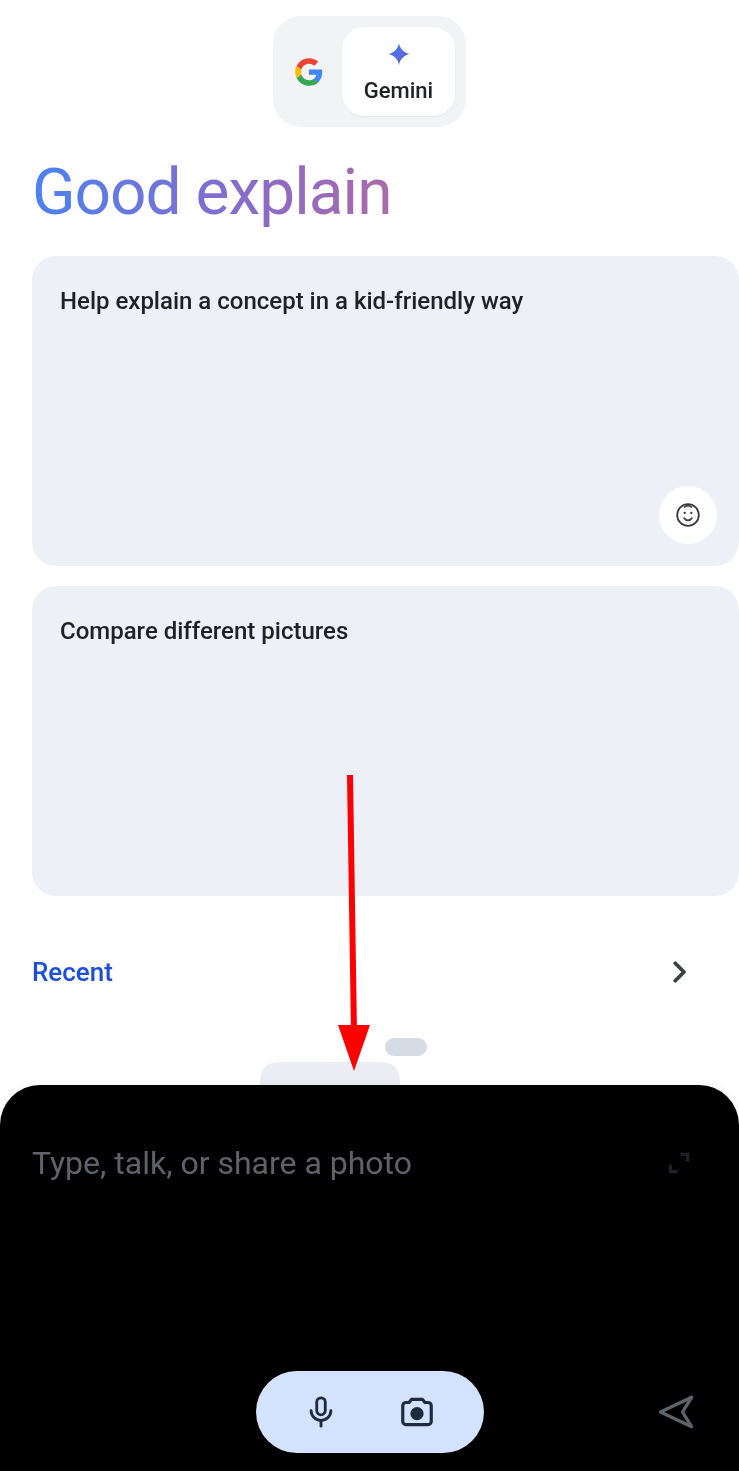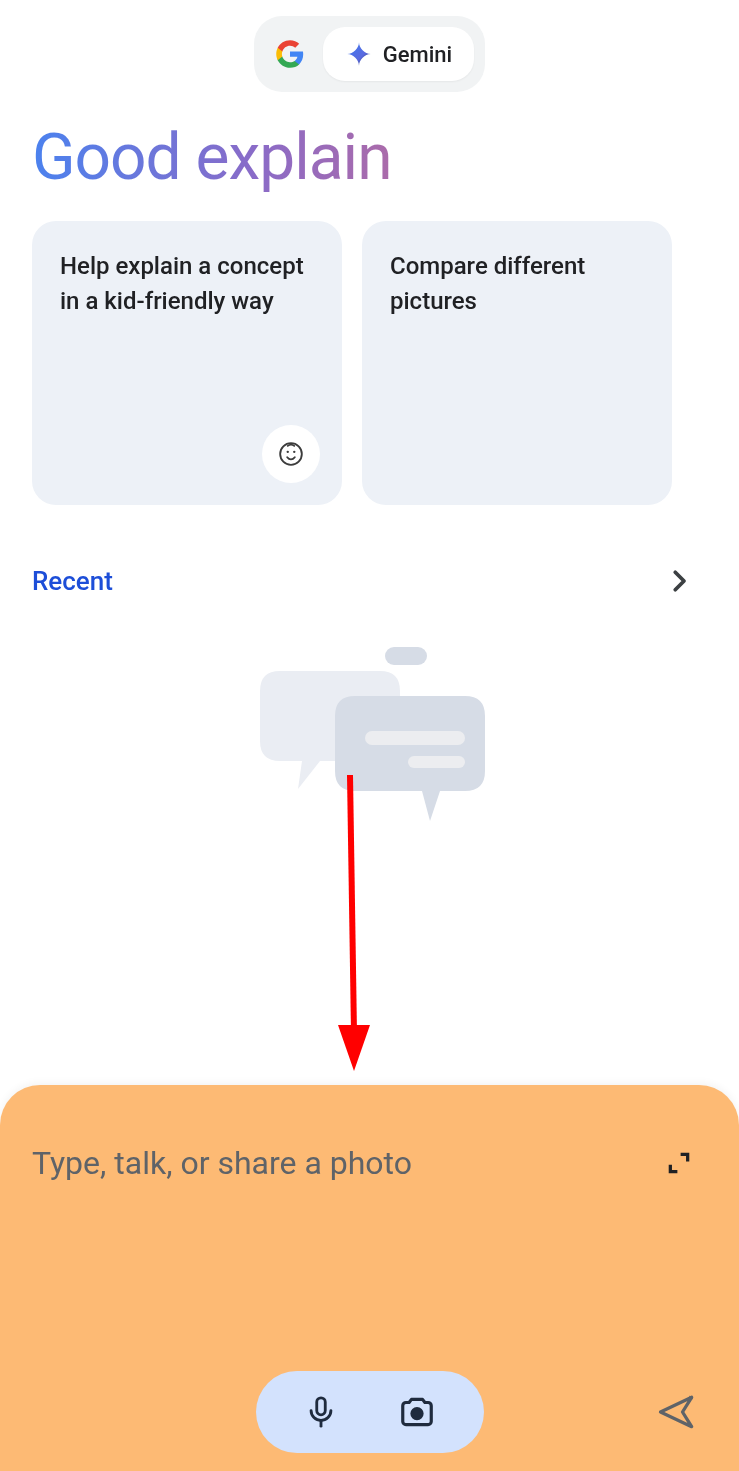--- a/index.html
+++ b/index.html
@@ -42,20 +42,21 @@
     }
     
     .toggle-gemini {
       display: flex;
       align-items: center;
       gap: 10px;
       background: #ffffff;
       border-radius: 22px;
       padding: 13px 22px;
       box-shadow: 0 1px 2px rgba(0,0,0,0.05);
+      flex-direction: column;
     }
     
     .gemini-label {
       font-size: 22px;
       font-weight: 500;
       color: #202124;
     }
     
     .greeting {
       font-size: 64px;
@@ -66,20 +67,21 @@
       -webkit-text-fill-color: transparent;
       background-clip: text;
       letter-spacing: -1px;
     }
     
     .suggestions {
       display: flex;
       gap: 20px;
       padding: 8px 0 16px 32px;
       overflow: visible;
+      flex-direction: column;
     }
     
     .suggestion-card {
       flex: 0 0 310px;
       height: 284px;
       background: #edf1f7;
       border-radius: 24px;
       padding: 28px;
       position: relative;
     }
@@ -133,21 +135,21 @@
       justify-content: center;
       padding-top: 40px;
     }
     
     .input-area {
       position: absolute;
       bottom: 0;
       left: 0;
       right: 0;
       height: 386px;
-      background: #fdba74;
+      background: #000000;
       border-top-left-radius: 40px;
       border-top-right-radius: 40px;
       box-shadow: 0 -2px 8px rgba(0,0,0,0.05);
       display: flex;
       flex-direction: column;
     }
     
     .input-row {
       display: flex;
       align-items: center;

